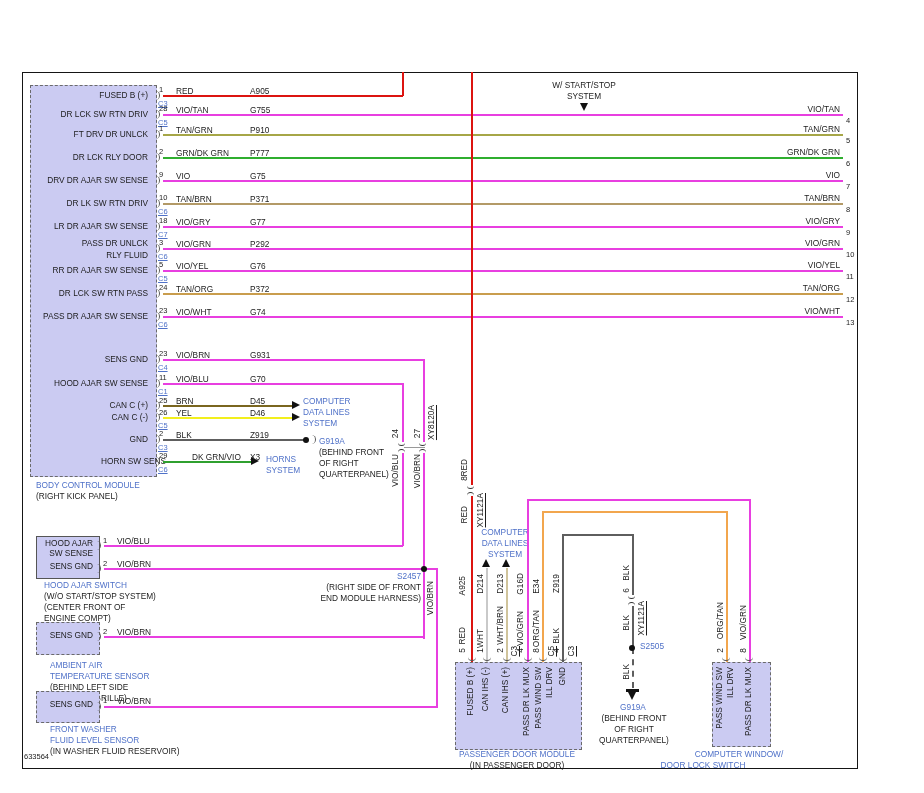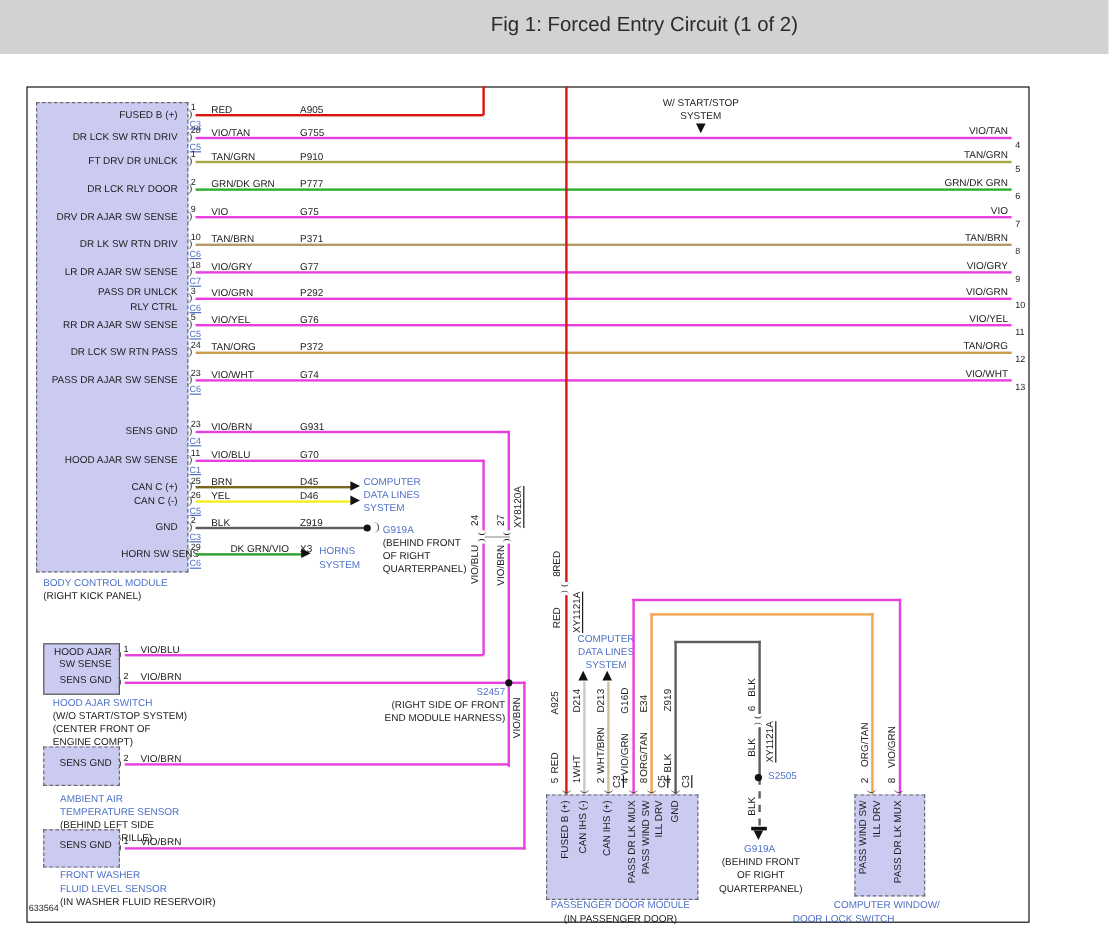--- a/index.html
+++ b/index.html
@@ -31,23 +31,20 @@
   .gbar{position:absolute;height:2.5px;background:#111}
   .link{position:absolute;height:1px;background:#999}
   .red{background:#dc1410}.vio{background:#e83fe0}.tangrn{background:#a6a647}.grn{background:#2fae2f}
   .tanbrn{background:#b39a67}.tanorg{background:#c99d4d}.brn{background:#7a661f}.yel{background:#f2ef1d}
   .blk{background:#5e5e5e}.dgv{background:#2fa02f}.wht{background:#c9c9c9}.whtbrn{background:#d0c49c}.orgtan{background:#f2a64e}
 </style>
 </head>
 <body>
 
 <div class="stage">
-  <div class="titlebar">
-    <div class="title">Fig 1: Forced Entry Circuit (1 of 2)</div>
-  </div>
   <div class="frame"></div>
 
   <div class="box" style="left:30px;top:85px;width:125px;height:390px"></div>
   <div class="t b" style="left:36px;top:480px">BODY CONTROL MODULE</div>
   <div class="t" style="left:36px;top:491px">(RIGHT KICK PANEL)</div>
 
   <div class="t r" style="left:32px;top:90px;width:116px">FUSED B (+)</div>
   <div class="arc" style="left:155px;top:91px"></div>
   <div class="t sm" style="left:159px;top:85px">1</div>
   <div class="t sm b u" style="left:158px;top:99px">C3</div>
@@ -107,21 +104,21 @@
   <div class="arc" style="left:155px;top:222px"></div>
   <div class="t sm" style="left:159px;top:216px">18</div>
   <div class="t sm b u" style="left:158px;top:230px">C7</div>
   <div class="t" style="left:176px;top:217px">VIO/GRY</div>
   <div class="t" style="left:250px;top:217px">G77</div>
   <div class="w vio" style="left:163px;top:226px;width:680px"></div>
   <div class="t r" style="left:735px;top:216px;width:105px">VIO/GRY</div>
   <div class="t sm" style="left:846px;top:228px">9</div>
 
   <div class="t r" style="left:32px;top:238px;width:116px">PASS DR UNLCK</div>
-  <div class="t r" style="left:32px;top:250px;width:116px">RLY CTRL</div>
+  <div class="t r" style="left:32px;top:250px;width:116px">RLY FLUID</div>
   <div class="arc" style="left:155px;top:244px"></div>
   <div class="t sm" style="left:159px;top:238px">3</div>
   <div class="t sm b u" style="left:158px;top:252px">C6</div>
   <div class="t" style="left:176px;top:239px">VIO/GRN</div>
   <div class="t" style="left:250px;top:239px">P292</div>
   <div class="w vio" style="left:163px;top:248px;width:680px"></div>
   <div class="t r" style="left:735px;top:238px;width:105px">VIO/GRN</div>
   <div class="t sm" style="left:846px;top:250px">10</div>
 
   <div class="t r" style="left:32px;top:265px;width:116px">RR DR AJAR SW SENSE</div>

